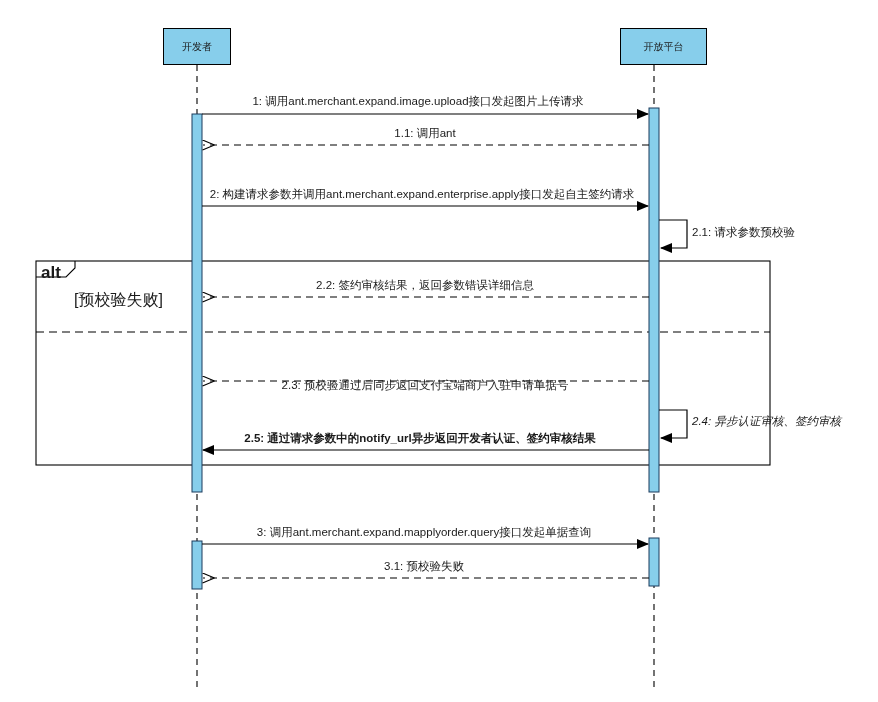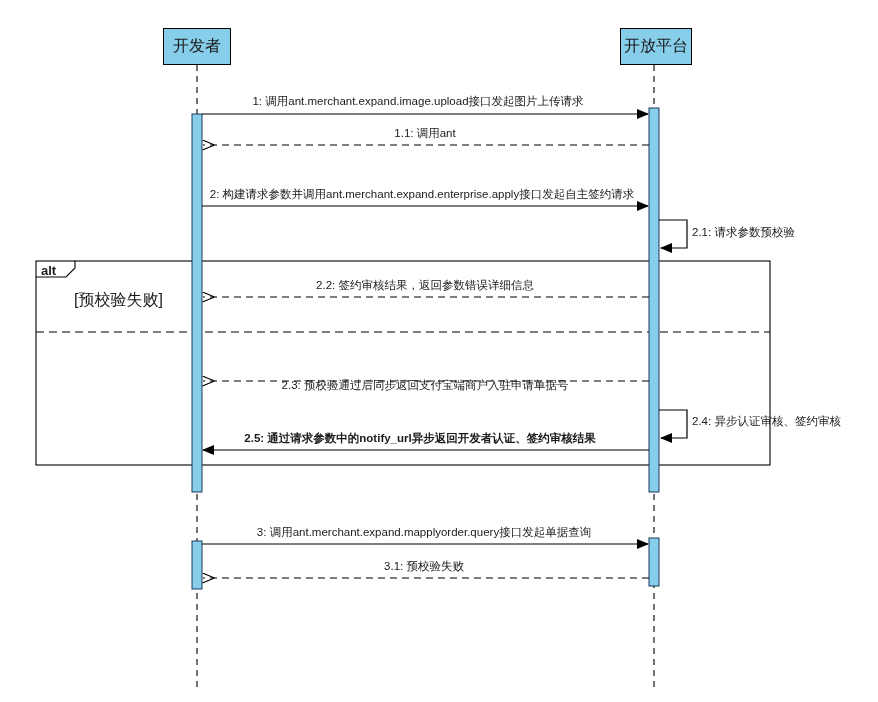--- a/index.html
+++ b/index.html
@@ -39,26 +39,26 @@
     transform: translateX(-50%);
   }
   .participant-box {
     position: absolute;
     background: #87CEEB;
     border: 1.2px solid #000000;
     box-sizing: border-box;
     display: flex;
     align-items: center;
     justify-content: center;
-    font-size: 16px;
+    font-size: 10px;
     color: #1a1a1a;
   }
   .frag-label {
     position: absolute;
-    font-size: 13px;
+    font-size: 17px;
     font-weight: bold;
     color: #1a1a1a;
   }
   .guard {
     position: absolute;
     font-size: 16px;
     color: #1a1a1a;
     white-space: nowrap;
   }
 </style>
@@ -120,24 +120,24 @@
     </svg>
   <div id="overlay">
       <div class="frag-label" style="left: 41px; top: 263px;">alt</div>
       <div class="guard" style="left: 74px; top: 290px;">[预校验失败]</div>
       <div class="lbl lbl-center" style="left: 418px; top: 95px;">1: 调用ant.merchant.expand.image.upload接口发起图片上传请求</div>
       <div class="lbl lbl-center" style="left: 425px; top: 127px;">1.1: 调用ant</div>
       <div class="lbl lbl-center" style="left: 422px; top: 188px;">2: 构建请求参数并调用ant.merchant.expand.enterprise.apply接口发起自主签约请求</div>
       <div class="lbl" style="left: 692px; top: 226px; text-align: right;">2.1: 请求参数预校验</div>
       <div class="lbl lbl-center" style="left: 425px; top: 279px;">2.2: 签约审核结果，返回参数错误详细信息</div>
       <div class="lbl lbl-center" style="left: 425px; top: 379px;">2.3: 预校验通过后同步返回支付宝端商户入驻申请单据号</div>
-      <div class="lbl" style="left: 692px; top: 415px;">2.4: 异步认证审核、签约审核</div>
+      <div class="lbl" style="left: 692px; top: 415px; font-style: italic;">2.4: 异步认证审核、签约审核</div>
       <div class="lbl lbl-center" style="left: 420px; top: 432px; font-weight: bold;">2.5: 通过请求参数中的notify_url异步返回开发者认证、签约审核结果</div>
       <div class="lbl lbl-center" style="left: 424px; top: 526px;">3: 调用ant.merchant.expand.mapplyorder.query接口发起单据查询</div>
       <div class="lbl lbl-center" style="left: 424px; top: 560px;">3.1: 预校验失败</div>
       <div class="participant-box" style="left: 163px; top: 28px; width: 68px; height: 37px; background: rgb(135, 206, 235);">
         <span>开发者</span>
       </div>
-      <div class="participant-box" style="left: 620px; top: 28px; width: 72px; height: 37px; background: rgb(135, 206, 235);">
+      <div class="participant-box" style="left: 620px; top: 28px; width: 87px; height: 37px; background: rgb(135, 206, 235);">
         <span>开放平台</span>
       </div>
     </div>
 </div>
 
 </body></html>

